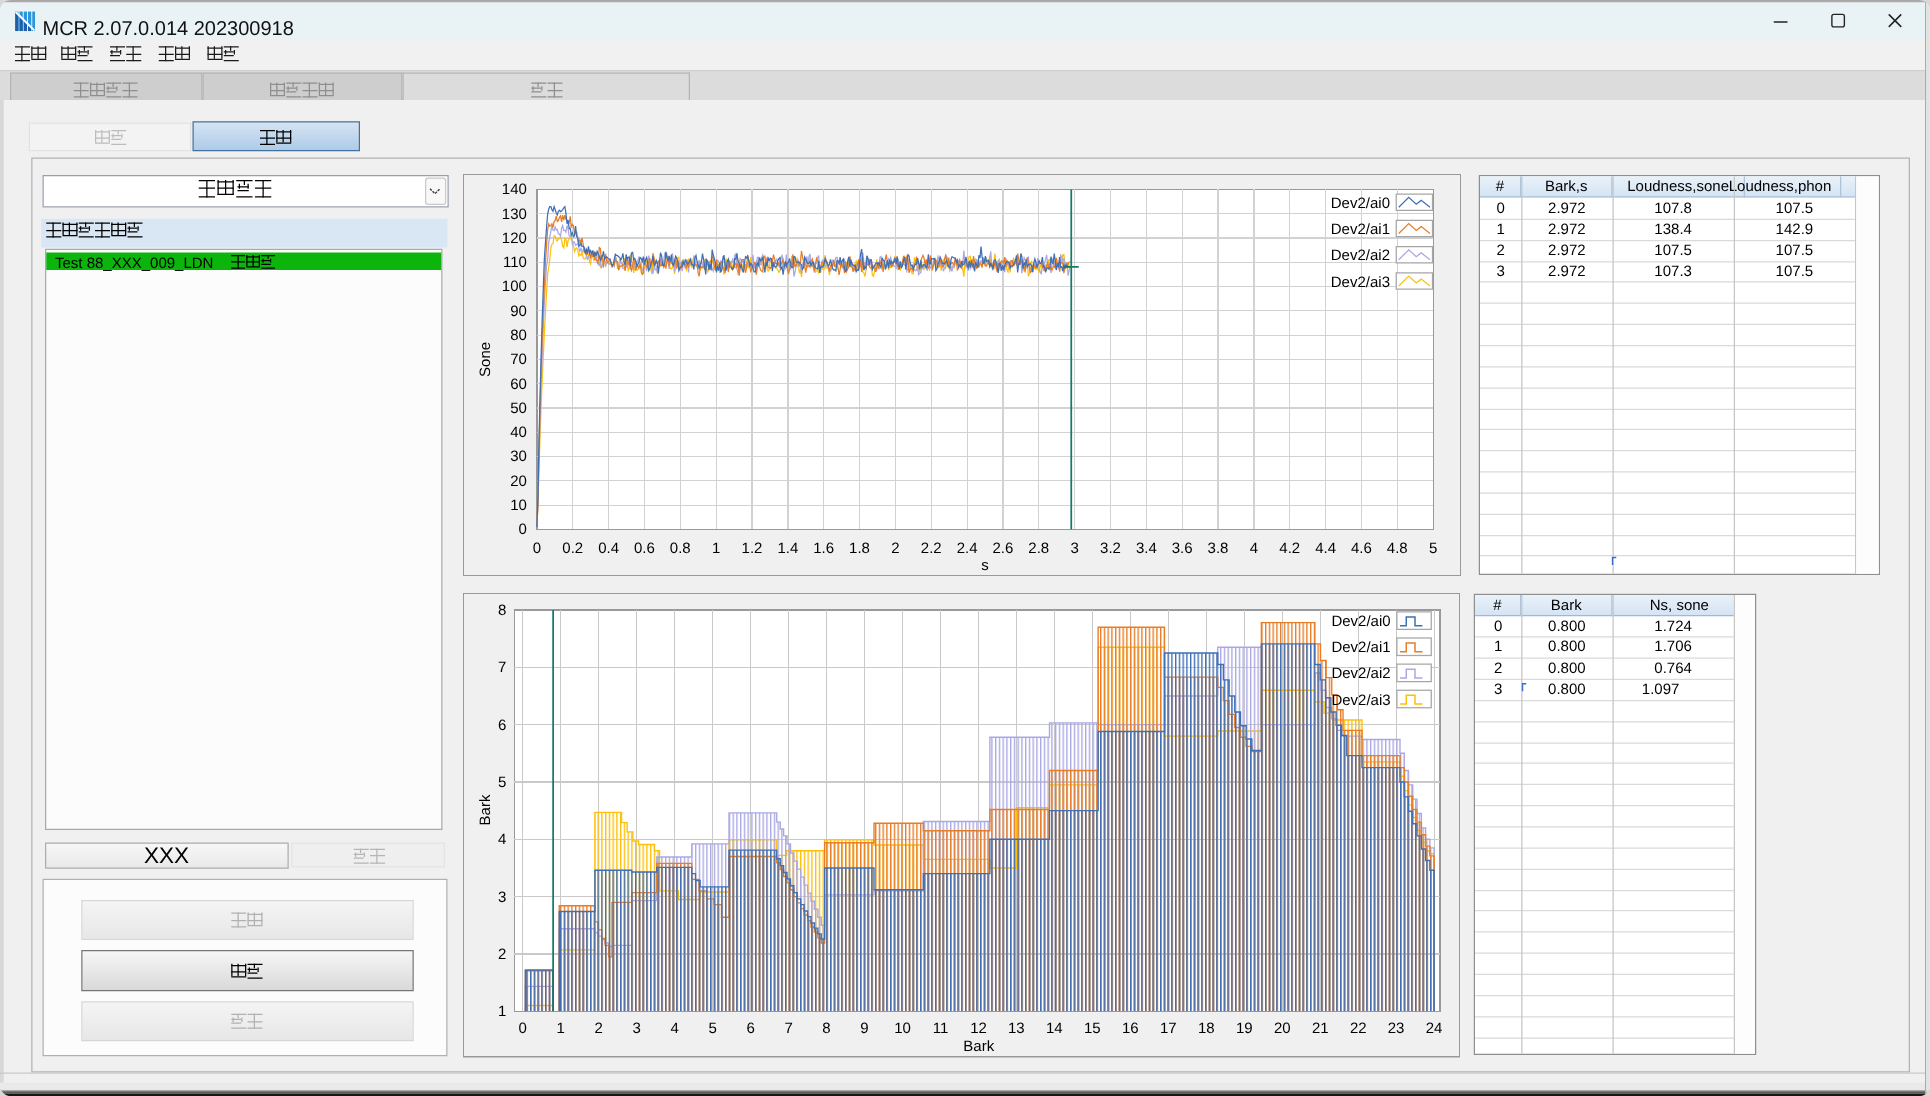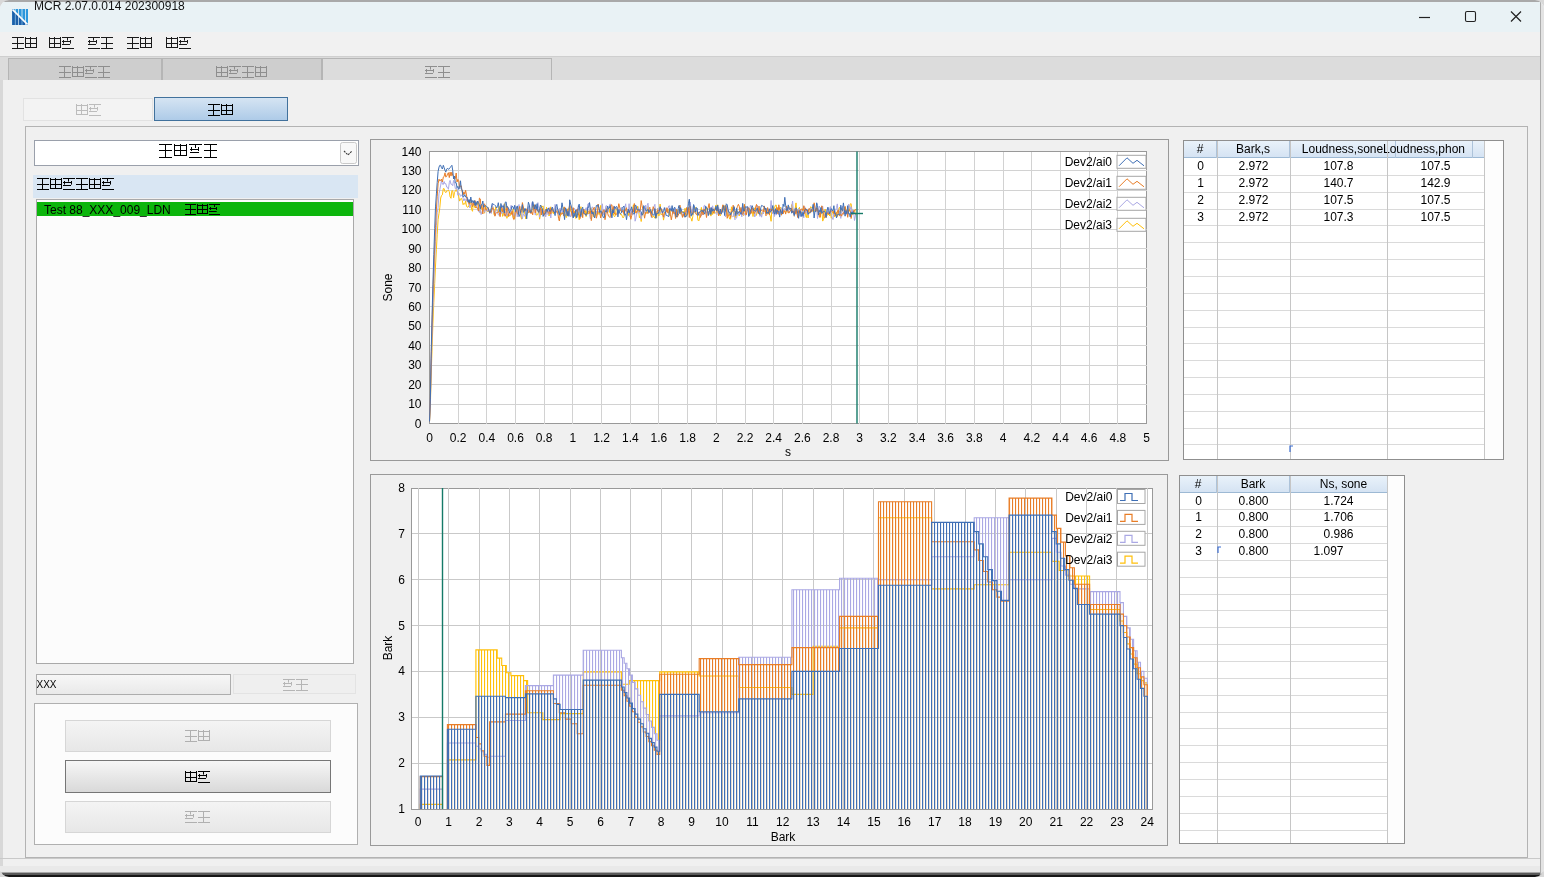--- a/index.html
+++ b/index.html
@@ -31,21 +31,21 @@
   linear-gradient(currentColor,currentColor) 18% 40%/1px 30% no-repeat,
   linear-gradient(currentColor,currentColor) 79% 40%/1px 30% no-repeat,
   linear-gradient(currentColor,currentColor) 50% 4%/1px 30% no-repeat; }
 .tbl { position:absolute; background:#fff; border:1px solid #8f8f8f; overflow:hidden; font-size:12px; }
 .tbl > div { position:absolute; }
 .th { background:linear-gradient(#e9f2fa,#d5e3f3); border-bottom:1px solid #9db9d4; }
 .hc { text-align:center; line-height:16px; color:#000; border-right:1px solid #adc3da; }
 .rl { height:1px; background:#dadada; }
 .vl { width:1px; background:#c6c6c6; }
 .cc { text-align:center; line-height:16.5px; }
-.btn { position:absolute; font-size:10px; }
+.btn { position:absolute; text-align:center; font-size:18px; }
 </style></head>
 <body>
 <div id="win">
   <div class="abs" style="left:0;top:0;width:1544px;height:2px;background:#a9a9a9"></div>
   <div class="abs" style="left:0;top:2px;width:1544px;height:30px;background:#e9f2f5"></div>
   <svg class="abs" style="left:12px;top:9px" width="16" height="16" viewBox="0 0 16 16">
     <defs>
         <clipPath id="icb">
       <rect x="0.2" y="0" width="2.6" height="16"></rect>
           <rect x="3.6" y="0" width="2.6" height="16"></rect>
@@ -53,21 +53,21 @@
           <rect x="10.4" y="0" width="2.6" height="16"></rect>
       <rect x="13.8" y="0" width="2.2" height="16"></rect>
     </clipPath>
       </defs>
     <g clip-path="url(#icb)">
       <rect x="0" y="0" width="16" height="16" fill="#2b96dc"></rect>
       <path d="M0,0 L16,16 L0,16 Z" fill="#1d5fa8"></path>
     </g>
     <line x1="0.5" y1="0.5" x2="15.5" y2="15.5" stroke="#fdfdfd" stroke-width="1.6"></line>
   </svg>
-  <div class="abs" style="left:34px;top:0;font-size:12px;color:#111;line-height:12px">MCR 2.07.0.014 202300918</div>
+  <div class="abs" style="left:34px;top:18px;font-size:16px;color:#111;line-height:12px">MCR 2.07.0.014 202300918</div>
   <svg class="abs" style="left:1410px;top:7px" width="120" height="20" viewBox="0 0 120 20">
     <line x1="9" y1="10.5" x2="20" y2="10.5" stroke="#222" stroke-width="1.2"></line>
     <rect x="55.5" y="4.5" width="10" height="10" fill="none" stroke="#222" stroke-width="1.1" rx="1.5"></rect>
     <path d="M101,4.5 L111,14.5 M111,4.5 L101,14.5" stroke="#222" stroke-width="1.2"></path>
   </svg>
   <div class="abs" style="left:0;top:32px;width:1544px;height:24px;background:#f1f1f1"></div>
   <div class="abs" style="left:11px;top:37px;color:#1a1a1a"><i class="z z1"></i><i class="z z2"></i></div>
   <div class="abs" style="left:48px;top:37px;color:#1a1a1a"><i class="z z2"></i><i class="z z3"></i></div>
   <div class="abs" style="left:87px;top:37px;color:#1a1a1a"><i class="z z3"></i><i class="z z1"></i></div>
   <div class="abs" style="left:126px;top:37px;color:#1a1a1a"><i class="z z1"></i><i class="z z2"></i></div>
@@ -368,21 +368,21 @@
       <div class="vl" style="left:106px;top:0;height:320px"></div>
       <div class="vl" style="left:203px;top:0;height:320px"></div>
       <div class="vl" style="left:300px;top:0;height:320px"></div>
       <div style="position:absolute;left:301px;top:0;width:19px;height:320px;background:#fdfdfd"></div>
       <div class="cc" style="left:0px;top:17.00px;width:33px;height:16.85px">0</div>
       <div class="cc" style="left:33px;top:17.00px;width:73px;height:16.85px">2.972</div>
       <div class="cc" style="left:106px;top:17.00px;width:97px;height:16.85px">107.8</div>
       <div class="cc" style="left:203px;top:17.00px;width:97px;height:16.85px">107.5</div>
       <div class="cc" style="left:0px;top:33.85px;width:33px;height:16.85px">1</div>
       <div class="cc" style="left:33px;top:33.85px;width:73px;height:16.85px">2.972</div>
-      <div class="cc" style="left:106px;top:33.85px;width:97px;height:16.85px">140.7</div>
+      <div class="cc" style="left:106px;top:33.85px;width:97px;height:16.85px">138.4</div>
       <div class="cc" style="left:203px;top:33.85px;width:97px;height:16.85px">142.9</div>
       <div class="cc" style="left:0px;top:50.70px;width:33px;height:16.85px">2</div>
       <div class="cc" style="left:33px;top:50.70px;width:73px;height:16.85px">2.972</div>
       <div class="cc" style="left:106px;top:50.70px;width:97px;height:16.85px">107.5</div>
       <div class="cc" style="left:203px;top:50.70px;width:97px;height:16.85px">107.5</div>
       <div class="cc" style="left:0px;top:67.55px;width:33px;height:16.85px">3</div>
       <div class="cc" style="left:33px;top:67.55px;width:73px;height:16.85px">2.972</div>
       <div class="cc" style="left:106px;top:67.55px;width:97px;height:16.85px">107.3</div>
       <div class="cc" style="left:203px;top:67.55px;width:97px;height:16.85px">107.5</div>
     </div>
@@ -416,21 +416,21 @@
       <div class="vl" style="left:207px;top:0;height:369px"></div>
       <div style="position:absolute;left:208px;top:0;width:17px;height:369px;background:#fdfdfd"></div>
       <div class="cc" style="left:0px;top:17.00px;width:37px;height:16.85px">0</div>
       <div class="cc" style="left:37px;top:17.00px;width:73px;height:16.85px">0.800</div>
       <div class="cc" style="left:110px;top:17.00px;width:97px;height:16.85px">1.724</div>
       <div class="cc" style="left:0px;top:33.85px;width:37px;height:16.85px">1</div>
       <div class="cc" style="left:37px;top:33.85px;width:73px;height:16.85px">0.800</div>
       <div class="cc" style="left:110px;top:33.85px;width:97px;height:16.85px">1.706</div>
       <div class="cc" style="left:0px;top:50.70px;width:37px;height:16.85px">2</div>
       <div class="cc" style="left:37px;top:50.70px;width:73px;height:16.85px">0.800</div>
-      <div class="cc" style="left:110px;top:50.70px;width:97px;height:16.85px">0.986</div>
+      <div class="cc" style="left:110px;top:50.70px;width:97px;height:16.85px">0.764</div>
       <div class="cc" style="left:0px;top:67.55px;width:37px;height:16.85px">3</div>
       <div class="cc" style="left:37px;top:67.55px;width:73px;height:16.85px">0.800</div>
       <div class="cc" style="left:100px;top:67.55px;width:97px;height:16.85px">1.097</div>
     </div>
   <svg class="abs" style="left:1289px;top:445px" width="8" height="8">
       <path d="M1,7 L1,1 L4,1" fill="none" stroke="#3a6cd0" stroke-width="1.2"></path>
     </svg>
   <svg class="abs" style="left:1217px;top:546px" width="8" height="8">
       <path d="M1,7 L1,1 L4,1" fill="none" stroke="#3a6cd0" stroke-width="1.2"></path>
     </svg>

